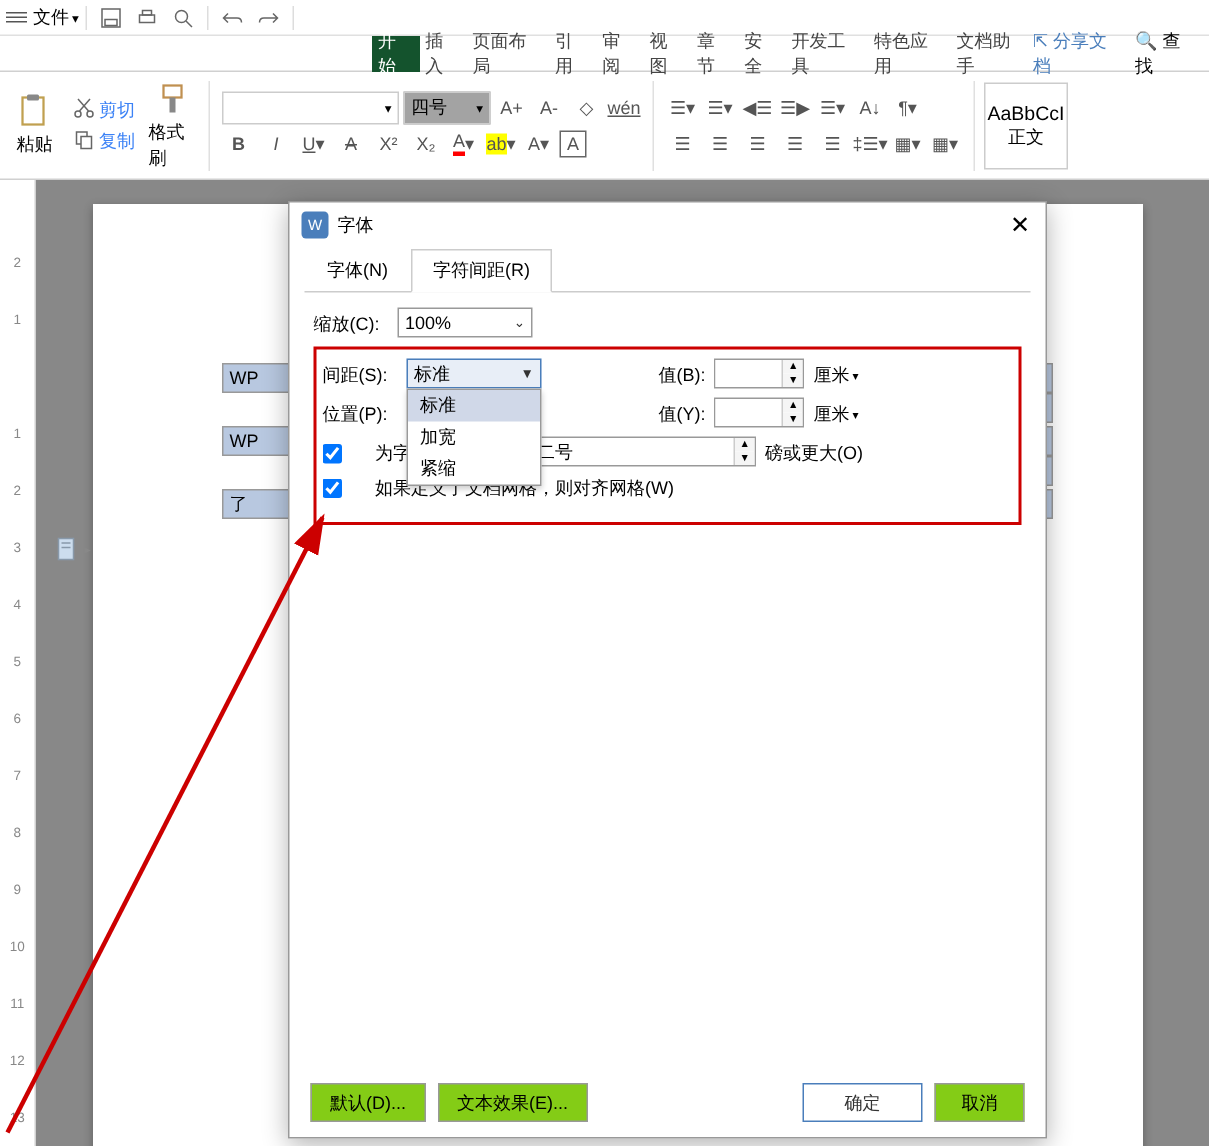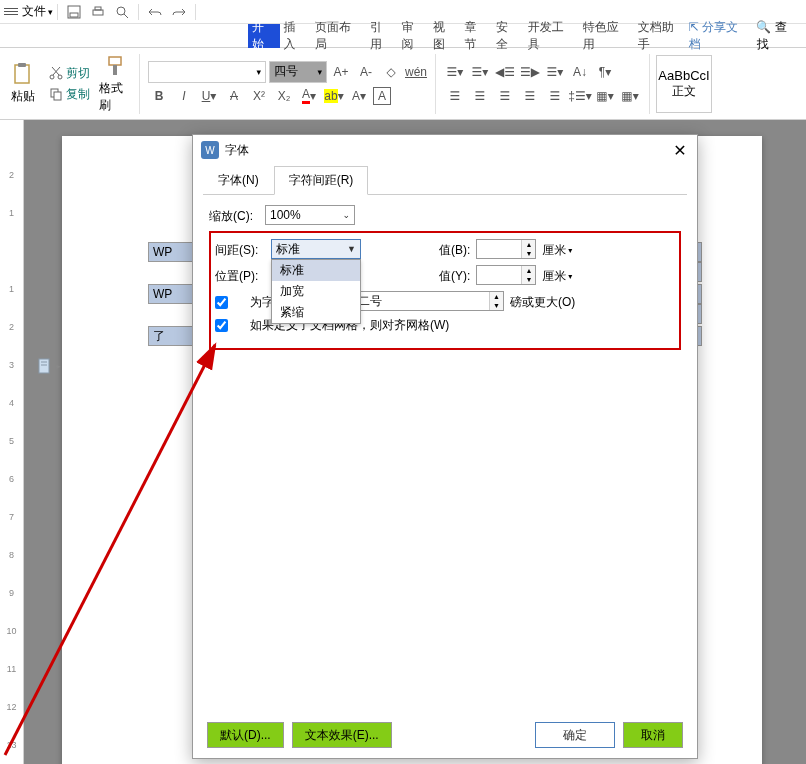--- a/index.html
+++ b/index.html
@@ -4,26 +4,26 @@
 <style>
 *{box-sizing:border-box;margin:0;padding:0;font-family:"Microsoft YaHei",sans-serif;font-size:12px;-webkit-user-select:none;user-select:none}
 body{background:#f0f0f0;width:806px;height:764px;overflow:hidden;position:relative}
 .menubar{height:24px;background:#fff;display:flex;align-items:center;border-bottom:1px solid #e0e0e0;padding:0 4px}
 .menubar .ham{width:14px;display:flex;flex-direction:column;gap:2px;margin-right:4px}
 .menubar .ham span{height:1px;background:#555}
 .menubar .sep{width:1px;height:16px;background:#ddd;margin:0 4px}
 .menubar .ico{width:16px;height:16px;display:inline-flex;align-items:center;justify-content:center;margin:0 4px;color:#666}
 .tabbar{height:24px;background:#fff;display:flex;align-items:center;border-bottom:1px solid #d0d0d0;padding-left:248px}
 .tabbar .tab{padding:0 4px;height:24px;display:flex;align-items:center;color:#444;cursor:pointer}
-.tabbar .tab.active{background:#1d4ed8;color:#fff}
+.tabbar .tab.active{background:#14532d;color:#fff}
 .tabbar .right{margin-left:auto;display:flex;align-items:center;gap:8px;padding-right:8px}
 .tabbar .share{color:#4a7ebb}
 .ribbon{height:72px;background:#fff;display:flex;align-items:center;border-bottom:1px solid #d0d0d0;padding:0 6px;gap:4px}
 .rgroup{display:flex;flex-direction:column;gap:2px;padding:0 2px}
-.rbtn{display:flex;align-items:center;gap:3px;color:#0f766e;padding:1px 3px}
+.rbtn{display:flex;align-items:flex-start;gap:3px;color:#3b82f6;padding:1px 3px}
 .bigbtn{display:flex;flex-direction:column;align-items:center;gap:2px;width:34px}
 .bigbtn .icon{width:24px;height:24px;display:flex;align-items:center;justify-content:center}
 .vsep{width:1px;height:60px;background:#e0e0e0;margin:0 2px}
 .fmtrow{display:flex;align-items:center;gap:3px}
 .fmtbtn{width:22px;height:22px;display:flex;align-items:center;justify-content:center;border:1px solid transparent;cursor:pointer;color:#555}
 .fontsel{border:1px solid #ccc;height:22px;width:118px;padding:0 4px;display:flex;align-items:center;justify-content:space-between;background:#fff}
 .fontsize{border:1px solid #ccc;height:22px;width:58px;padding:0 4px;display:flex;align-items:center;justify-content:space-between;background:#a3a3a3}
 .stylebox{border:1px solid #ccc;width:56px;height:58px;display:flex;flex-direction:column;align-items:center;justify-content:center}
 .ruler{height:20px;background:#fff;position:relative;border-bottom:1px solid #d0d0d0}
 .ruler .rtrack{position:absolute;left:34px;right:0;top:0;bottom:0;background:linear-gradient(90deg,#e8e8e8 0,#e8e8e8 30px,#fff 30px,#fff 690px,#e8e8e8 690px)}

